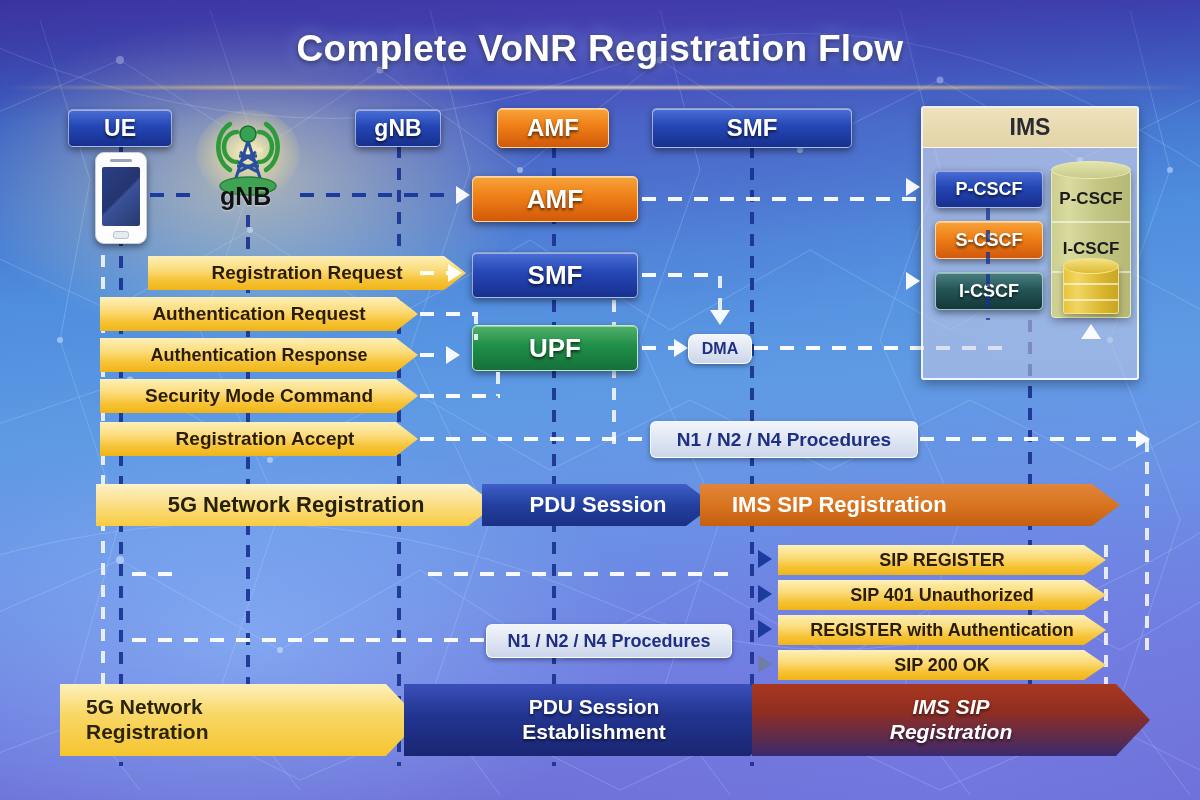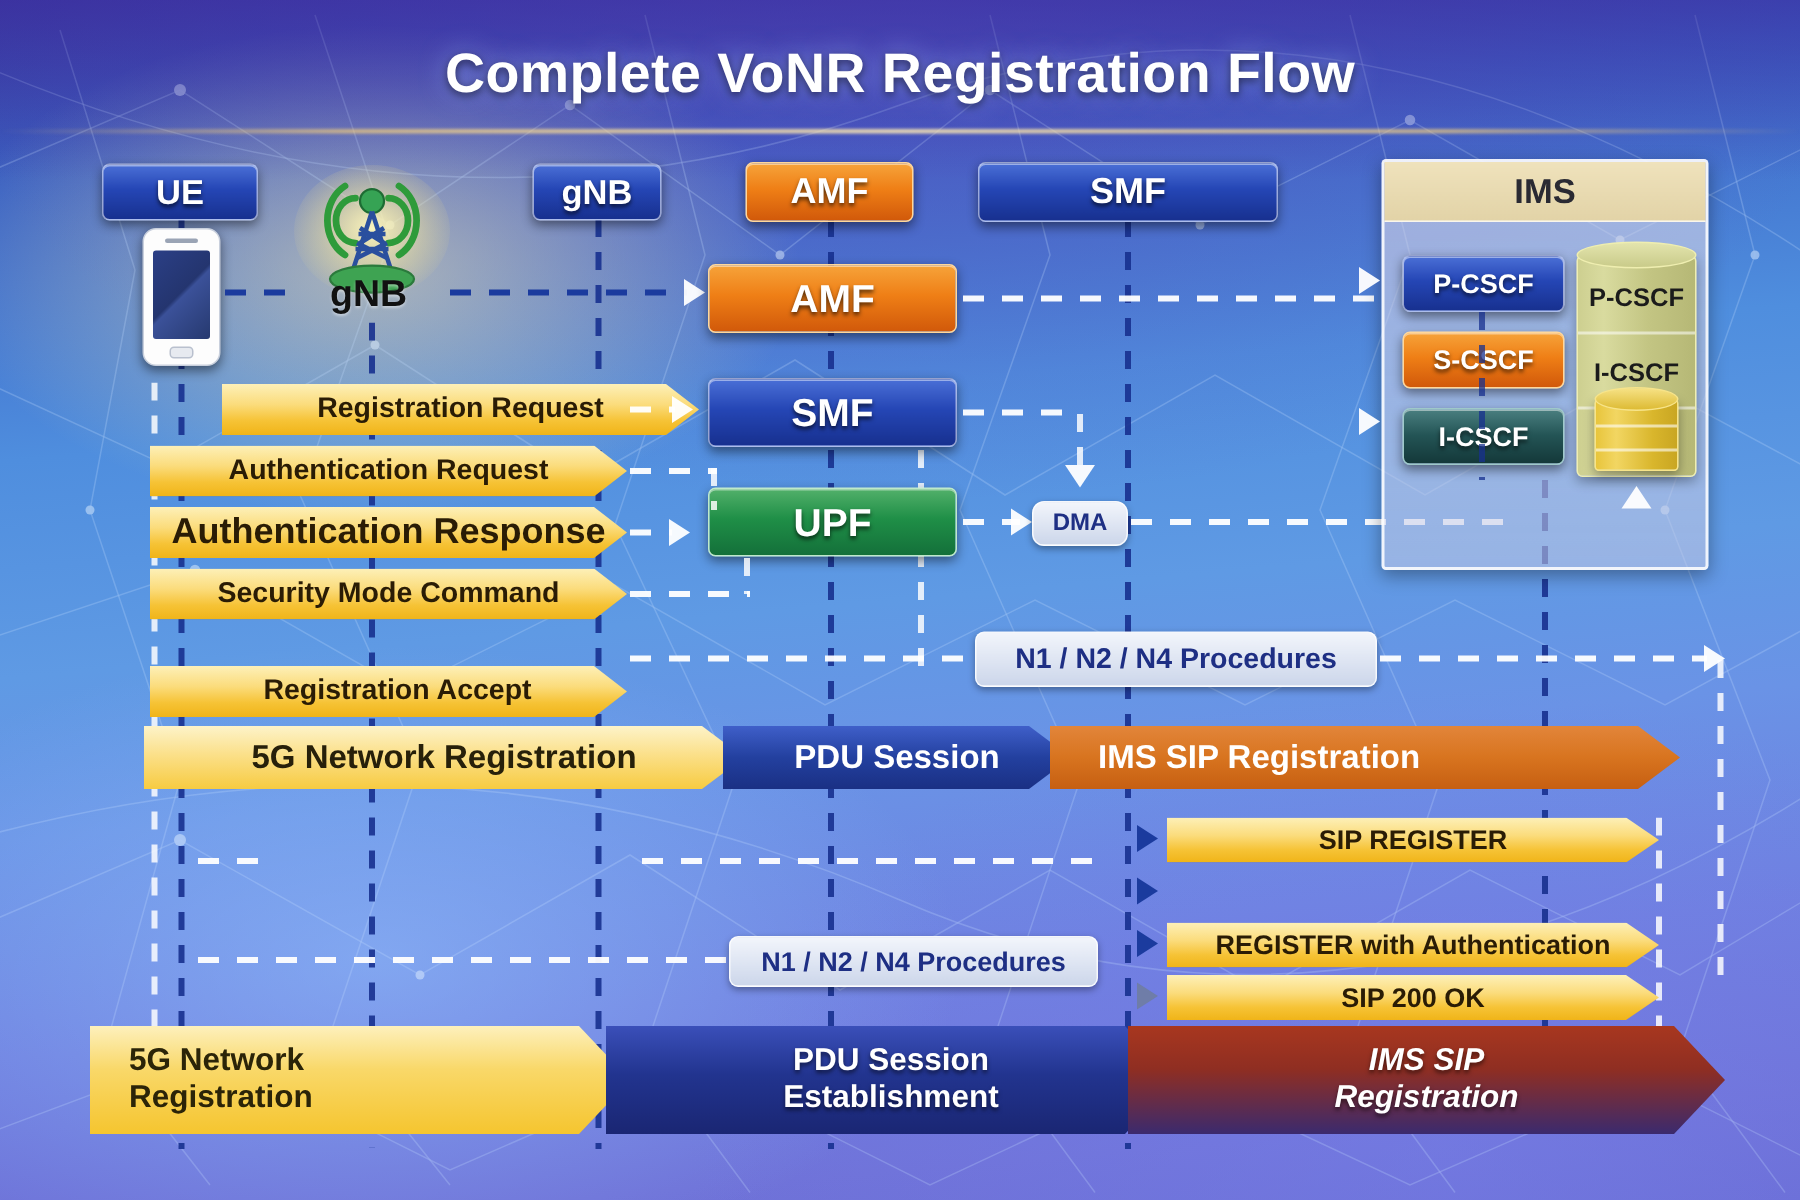--- a/index.html
+++ b/index.html
@@ -365,33 +365,33 @@
   </div>
   <div class="arrowhead ah-white" style="left:448px; top:264px;"></div>
   <div class="hdash white" style="left:420px; top:271px; width:30px;"></div>
 
   <div class="chev chev-yellow center" style="left:100px; top:297px; width:318px; height:34px; font-size:19px;">
     <span>Authentication Request</span>
   </div>
   <div class="hdash white" style="left:420px; top:312px; width:58px;"></div>
   <div class="lifeline white" style="left:474px; top:312px; height:28px;"></div>
 
-  <div class="chev chev-yellow center" style="left:100px; top:338px; width:318px; height:34px; font-size:24px;">
+  <div class="chev chev-yellow center" style="left:100px; top:338px; width:318px; height:34px; font-size:18px;">
     <span>Authentication Response</span>
   </div>
   <div class="hdash white" style="left:420px; top:353px; width:28px;"></div>
   <div class="arrowhead ah-white" style="left:446px; top:346px;"></div>
 
   <div class="chev chev-yellow center" style="left:100px; top:379px; width:318px; height:34px; font-size:19px;">
     <span>Security Mode Command</span>
   </div>
   <div class="hdash white" style="left:420px; top:394px; width:80px;"></div>
   <div class="lifeline white" style="left:496px; top:372px; height:24px;"></div>
 
-  <div class="chev chev-yellow center" style="left:100px; top:444px; width:318px; height:34px; font-size:19px;padding-left:12px;">
+  <div class="chev chev-yellow center" style="left:100px; top:422px; width:318px; height:34px; font-size:19px;padding-left:12px;">
     <span>Registration Accept</span>
   </div>
   <div class="hdash white" style="left:420px; top:437px; width:232px;"></div>
 
   <div class="pill" style="left:650px; top:421px; width:268px; height:37px; font-size:19px;">
     <span>N1 / N2 / N4 Procedures</span>
   </div>
   <div class="hdash white" style="left:920px; top:437px; width:218px;"></div>
   <div class="arrowhead ah-white" style="left:1136px; top:430px;"></div>
 
@@ -412,20 +412,23 @@
   <div class="pill" style="left:486px; top:624px; width:246px; height:34px; font-size:18px;">
     <span>N1 / N2 / N4 Procedures</span>
   </div>
 
   <div class="arrowhead ah-blue" style="left:758px; top:550px;"></div>
   <div class="chev chev-yellow center" style="left:778px; top:545px; width:328px; height:30px; font-size:18px;">
     <span>SIP REGISTER</span>
   </div>
 
   <div class="arrowhead ah-blue" style="left:758px; top:585px;"></div>
+  <div class="chev chev-yellow center" style="left:778px; top:580px; width:328px; height:30px; font-size:18px;">
+    <span>SIP 401 Unauthorized</span>
+  </div>
 
   <div class="arrowhead ah-blue" style="left:758px; top:620px;"></div>
   <div class="chev chev-yellow center" style="left:778px; top:615px; width:328px; height:30px; font-size:18px;">
     <span>REGISTER with Authentication</span>
   </div>
 
   <div class="arrowhead ah-grey" style="left:758px; top:655px;"></div>
   <div class="chev chev-yellow center" style="left:778px; top:650px; width:328px; height:30px; font-size:18px;">
     <span>SIP 200 OK</span>
   </div>

